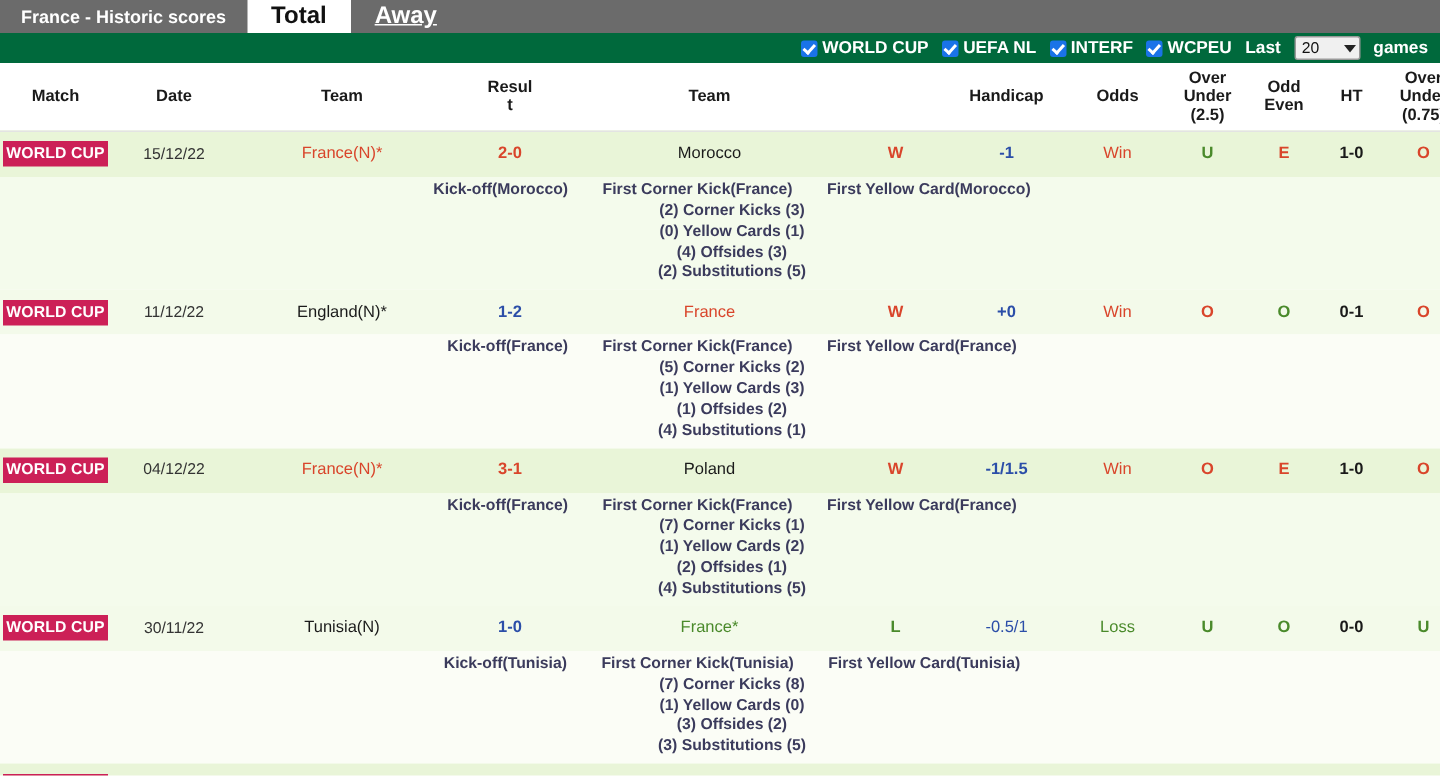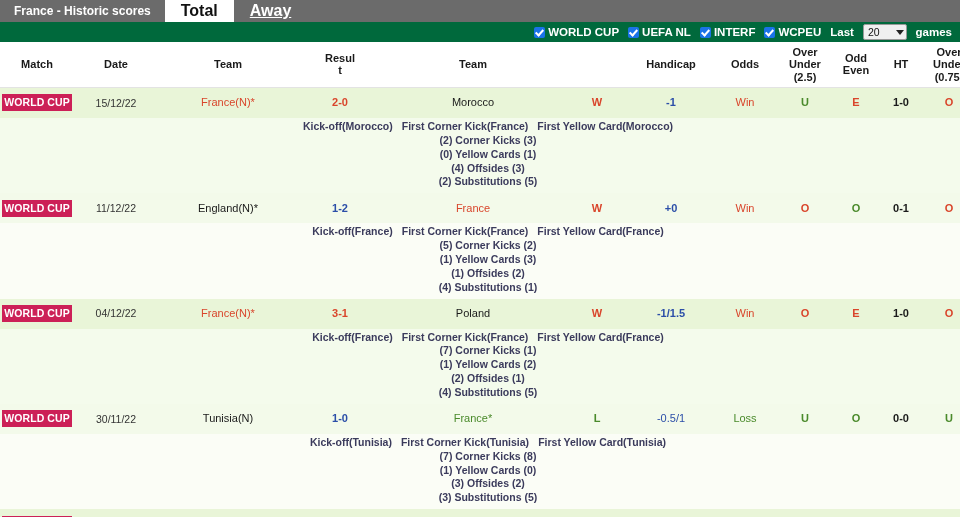--- a/index.html
+++ b/index.html
@@ -73,21 +73,21 @@
   tr.notes-row.alt td{background:#fbfdf6;}
   .badge{
     display:block;background:#cc2057;color:#ffffff;font-weight:bold;
     font-size:10.5px;line-height:1.05;padding:3px 2px;margin:0 1px;
     letter-spacing:.1px;
   }
   .notes-wrap{
     display:flex;flex-direction:column;align-items:center;
     color:#3b3b5c;font-size:10.5px;line-height:1.32;font-weight:bold;
   }
-  .notes-top{display:flex;gap:9px;}
+  .notes-top{display:flex;gap:23px;}
   
   col.c-match{width:74px;}
   col.c-date{width:84px;}
   col.c-team1{width:140px;}
   col.c-result{width:84px;}
   col.c-team2{width:182px;}
   col.c-wl{width:66px;}
   col.c-hcap{width:82px;}
   col.c-odds{width:66px;}
   col.c-ou{width:54px;}

